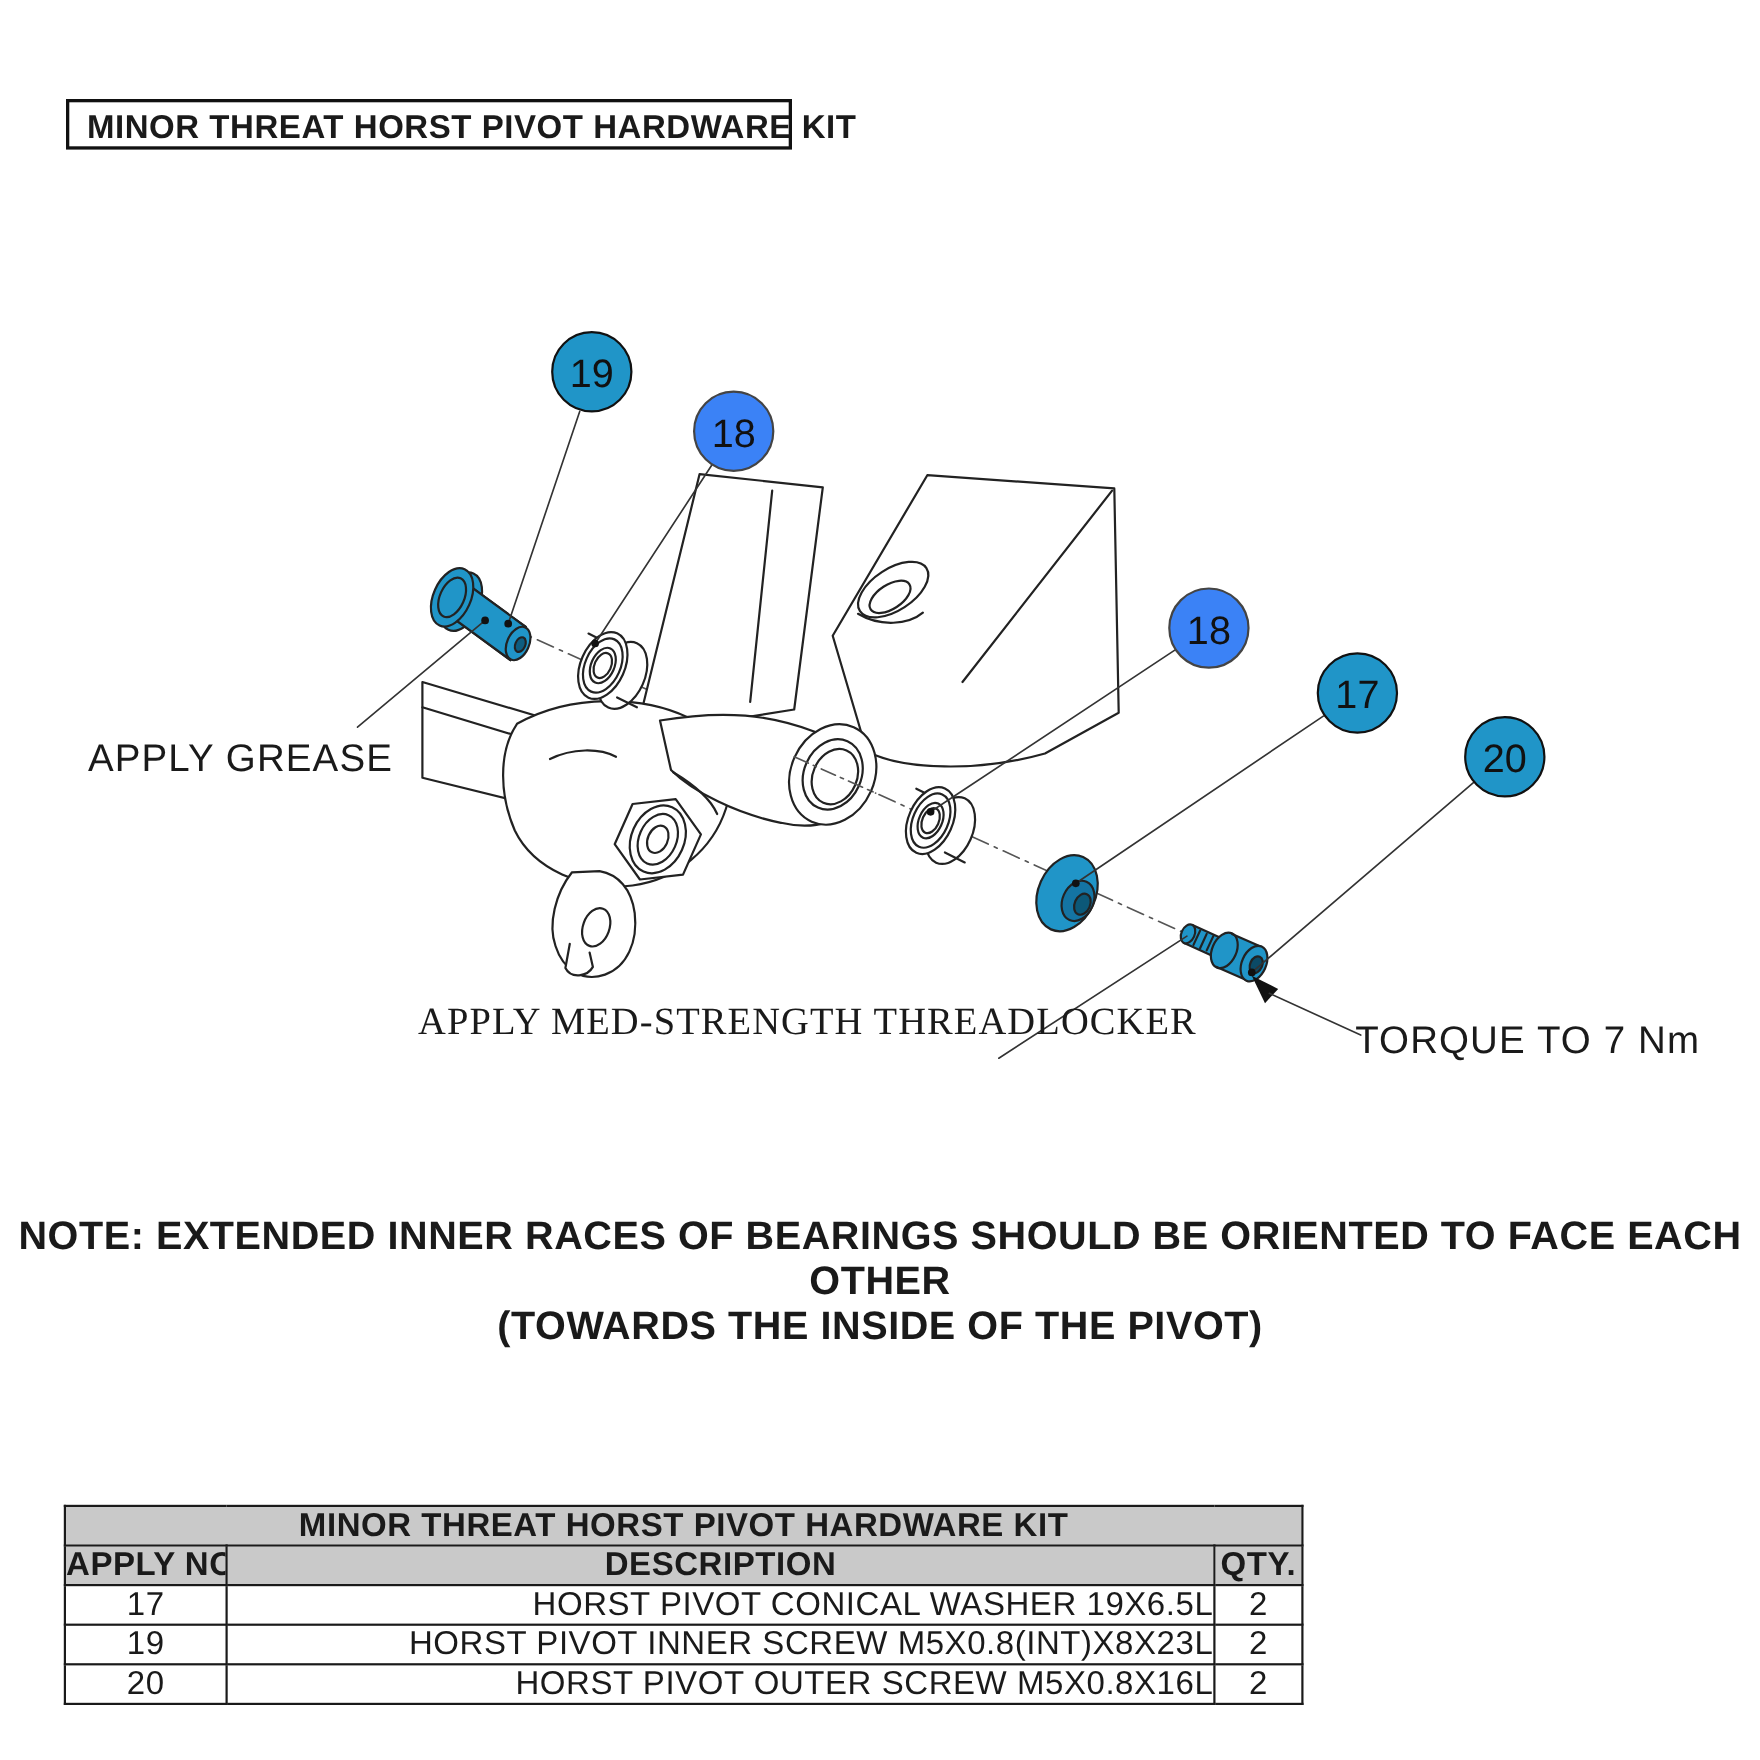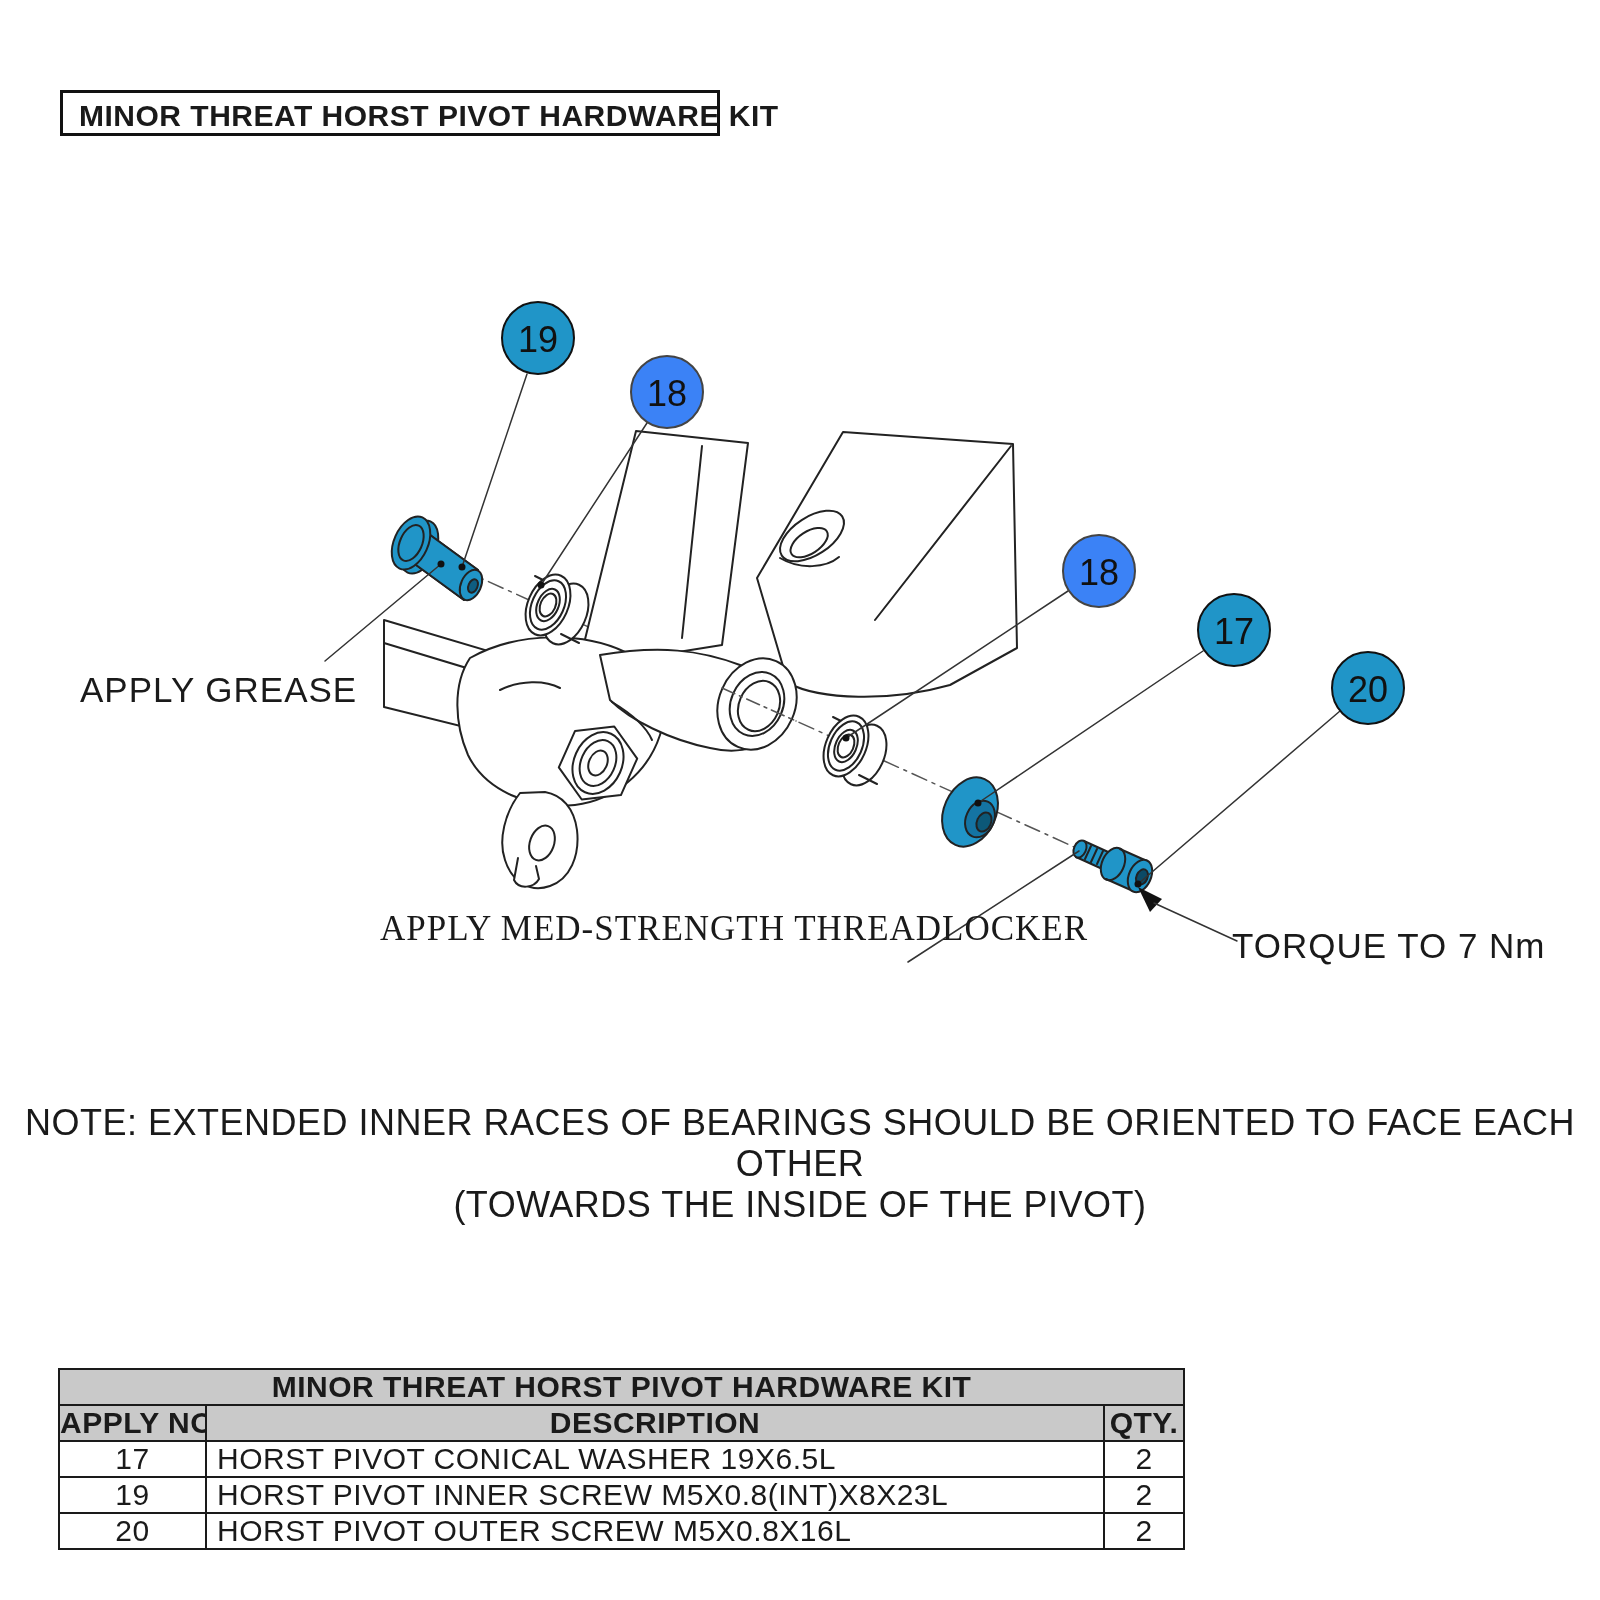--- a/index.html
+++ b/index.html
@@ -22,36 +22,36 @@
     width:74px;height:74px;border-radius:50%;text-align:center;
     line-height:74px;font-size:36px;color:#111;box-sizing:border-box;
   }
   .balloon.blue{background:#2095C8;border:2px solid #111;}
   .balloon.white{background:#3b82f6;border:2px solid #444;}
   
   .anno{font-size:35px;letter-spacing:1px;white-space:nowrap;}
   .anno-center{text-align:center;font-family:Liberation Serif, serif;}
   .note-block{
     left:0;top:1102px;width:1600px;text-align:center;
-    font-size:36px;line-height:41px;letter-spacing:0.5px;
+    font-size:36px;line-height:41px;letter-spacing:0.5px;font-weight:bold;
   }
   
   .bom{
     left:58px;top:1368px;width:1125px;
     border-collapse:collapse;table-layout:fixed;
     font-size:30px;letter-spacing:0.5px;
   }
   .bom td,.bom th{
     border:2px solid #1a1a1a;height:33px;padding:0;
     overflow:hidden;white-space:nowrap;
   }
   .bom .gray{background:#C9C9C9;font-weight:bold;text-align:center;}
   .bom .title-row{height:32px;}
   .bom td.c{text-align:center;background:#fff;}
-  .bom td.l{text-align:left;background:#fff;padding-left:10px;margin-left:48px;}
+  .bom td.l{text-align:right;background:#fff;padding-left:10px;margin-left:48px;}
   .col-item{width:147px;}
   .col-desc{width:898px;}
   .col-qty{width:80px;}
 </style>
 </head>
 <body>
 
 <svg id="drawing" class="abs" viewBox="0 0 1600 1600" xmlns="http://www.w3.org/2000/svg">
   <g stroke="#222" stroke-width="2" fill="none" stroke-linejoin="round" stroke-linecap="round">
 

